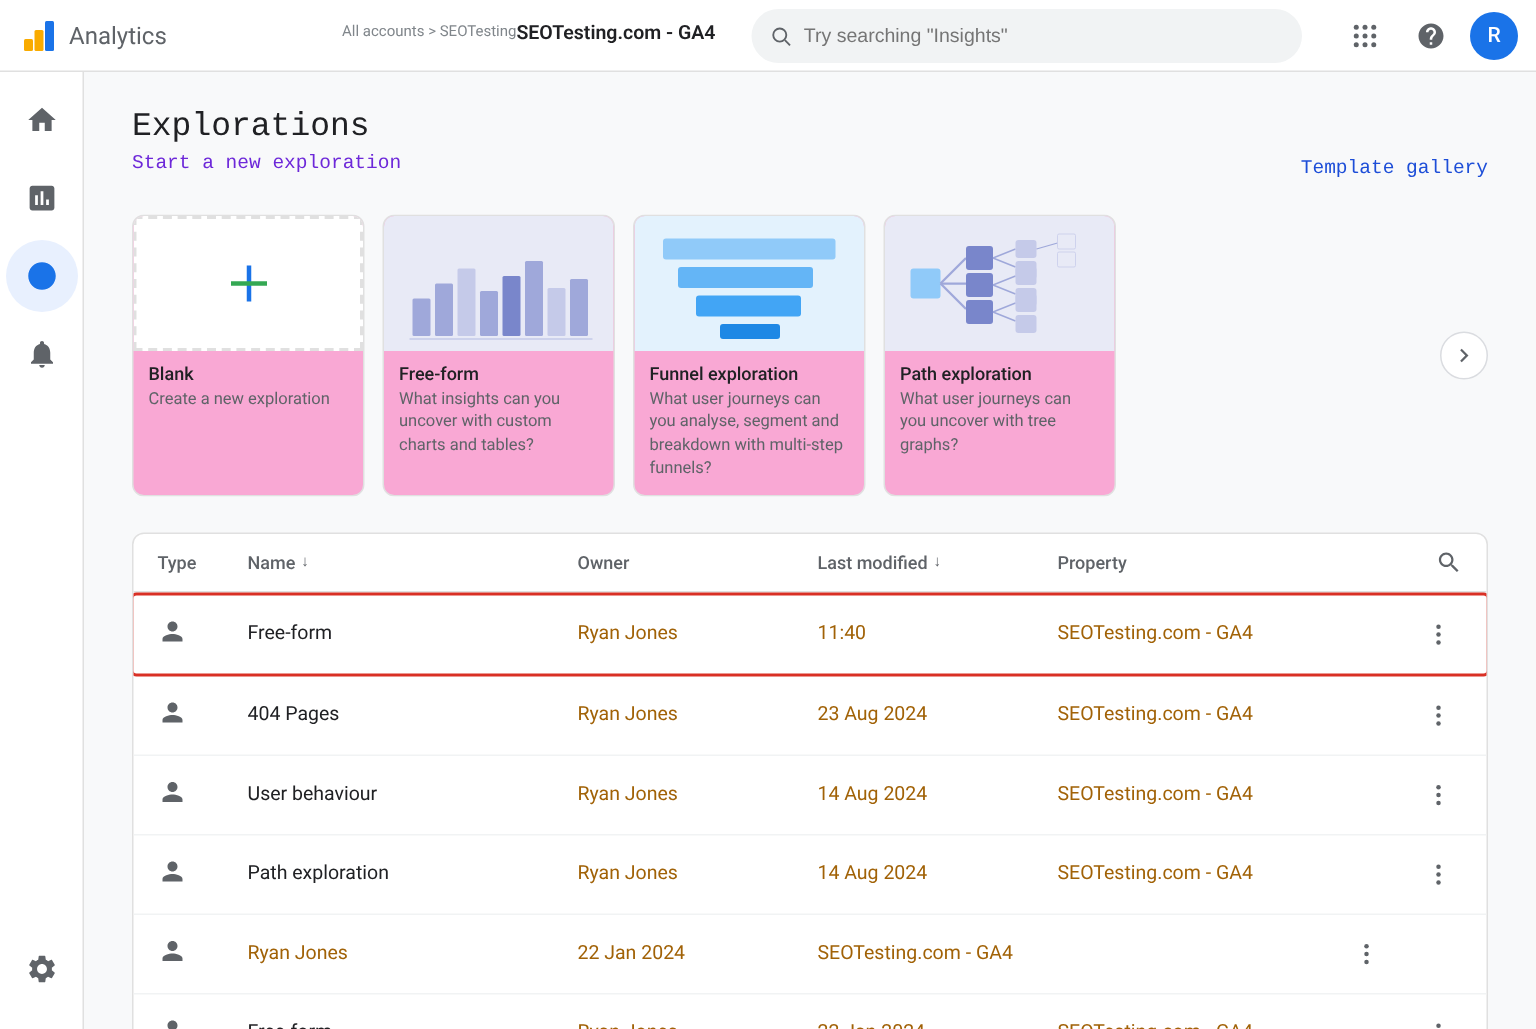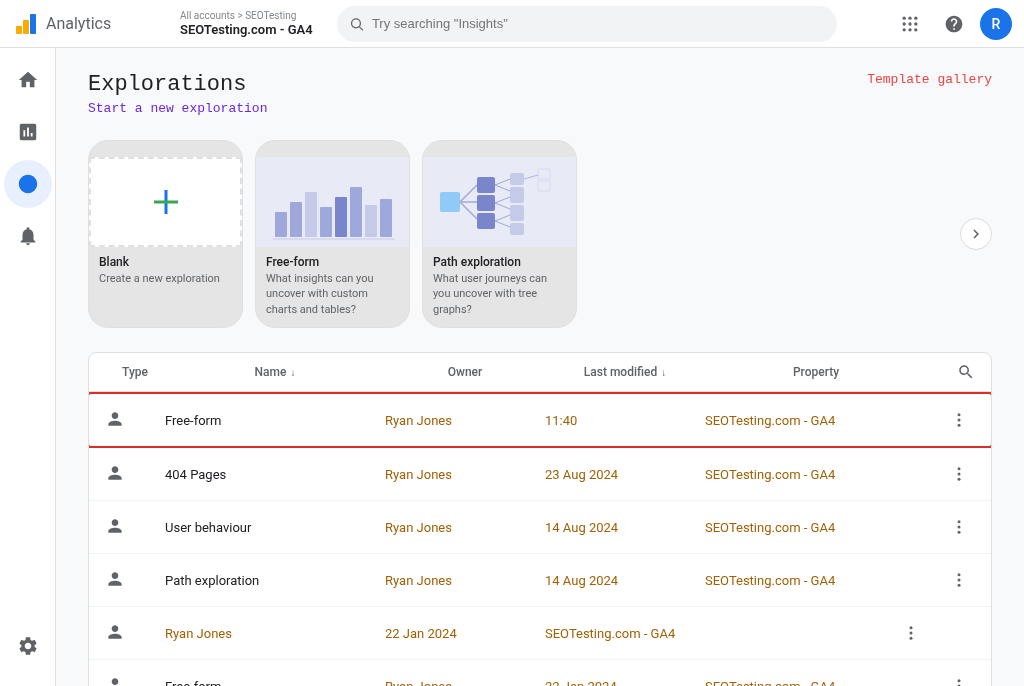--- a/index.html
+++ b/index.html
@@ -7,21 +7,21 @@
 
     
     .top-nav {
       display: flex; align-items: center; height: 48px;
       background: #fff; border-bottom: 1px solid #e0e0e0;
       padding: 0 12px; gap: 8px; flex-shrink: 0; z-index: 10;
     }
     .top-nav-brand { display: flex; align-items: center; gap: 6px; min-width: 160px; }
     .brand-icon { width: 28px; height: 28px; display: flex; align-items: flex-end; gap: 2px; }
     .brand-title { font-size: 16px; color: #5f6368; font-weight: 400; }
-    .breadcrumb { font-size: 11px; color: #5f6368; display: flex; flex-direction: column; line-height: 1.3; }
+    .breadcrumb { font-size: 11px; color: #5f6368; display: flex; flex-direction: row; line-height: 1.3; margin-left: 48px; }
     .breadcrumb-top { font-size: 10px; color: #80868b; }
     .breadcrumb-bottom { font-size: 13px; font-weight: 600; color: #202124; }
     .search-box {
       flex: 1; max-width: 500px; height: 36px;
       background: #f1f3f4; border-radius: 24px;
       display: flex; align-items: center; padding: 0 12px; gap: 8px;
       margin: 0 16px;
     }
     .search-box input {
       border: none; background: transparent; font-size: 13px; color: #5f6368;
@@ -65,55 +65,55 @@
     .main { flex: 1; padding: 24px 32px; overflow-y: auto; background: #f8f9fa; }
     .page-title { font-size: 22px; font-weight: 400; color: #202124; margin-bottom: 4px; }
     .section-subtitle { font-size: 13px; color: #6d28d9; margin-bottom: 16px; }
 
     
     .cards-row {
       display: flex; align-items: center; gap: 0; margin-bottom: 24px;
     }
     .cards-container { display: flex; gap: 12px; flex: 1; overflow: hidden; }
     .template-card {
-      width: 155px; min-width: 155px; background: #e5e5e5;
-      border-radius: 20px; border: 1px solid #e0e0e0;
-      padding: 16px 0 10px 0; overflow: hidden; cursor: pointer;
+      width: 155px; min-width: 155px; background: #f9a8d4;
+      border-radius: 8px; border: 1px solid #e0e0e0;
+      padding: 0 0 10px 0; overflow: hidden; cursor: pointer;
     }
     .card-preview {
       width: 100%; height: 90px; background: #e8eaf6;
       display: flex; align-items: center; justify-content: center;
       overflow: hidden; position: relative;
     }
     .card-blank-preview {
       background: #fff; border: 2px dashed #e0e0e0;
     }
     .card-title { font-size: 12px; font-weight: 500; color: #202124; padding: 8px 10px 2px; }
     .card-desc { font-size: 11px; color: #5f6368; padding: 0 10px; line-height: 1.4; }
 
-    .template-gallery-link { color: #ef4444; font-size: 13px; cursor: pointer; text-decoration: none; margin-bottom: 16px; display: block; text-align: left; }
+    .template-gallery-link { color: #1d4ed8; font-size: 13px; cursor: pointer; text-decoration: none; margin-bottom: 16px; display: block; text-align: left; margin-top: 32px; }
 
     .cards-header { display: flex; justify-content: space-between; align-items: flex-start; margin-bottom: 8px; font-family: Liberation Mono, monospace; }
 
     .next-btn {
       width: 32px; height: 32px; border-radius: 50%; border: 1px solid #dadce0;
       background: #fff; display: flex; align-items: center; justify-content: center;
       cursor: pointer; color: #5f6368; margin-left: 8px; flex-shrink: 0;
     }
 
     
     .table-container { background: #fff; border-radius: 8px; border: 1px solid #e0e0e0; overflow: hidden; }
     .table-header {
       display: grid; grid-template-columns: 60px 220px 160px 160px 1fr 48px;
       padding: 10px 16px; border-bottom: 1px solid #e0e0e0;
       align-items: center;
     }
     .col-header {
       font-size: 12px; color: #5f6368; font-weight: 500;
-      display: flex; align-items: center; gap: 4px; cursor: pointer; justify-content: center;
+      display: flex; align-items: center; gap: 4px; cursor: pointer;
     }
     .table-row {
       display: grid; grid-template-columns: 60px 220px 160px 160px 1fr 48px;
       padding: 10px 16px; border-bottom: 1px solid #f1f3f4;
       align-items: center; cursor: pointer;
     }
     .table-row.highlighted { border: 2px solid #d93025; background: #fff; border-radius: 4px; }
     .table-row:last-child { border-bottom: none; }
     .cell { font-size: 13px; color: #202124; }
     .cell.muted { color: #a16207; }
@@ -247,20 +247,32 @@
               <rect x="100" y="48" width="12" height="32" fill="#c5cae9" rx="1"></rect>
               <rect x="115" y="42" width="12" height="38" fill="#9fa8da" rx="1"></rect>
 
               <line x1="8" y1="82" x2="130" y2="82" stroke="#c5cae9" stroke-width="1"></line>
             </svg>
           </div>
           <div class="card-title">Free-form</div>
           <div class="card-desc">What insights can you uncover with custom charts and tables?</div>
         </div>
 
+        <div class="template-card">
+          <div class="card-preview" style="background: #e3f2fd;">
+            <svg width="135" height="90" viewBox="0 0 135 90">
+              <rect x="10" y="15" width="115" height="14" fill="#90caf9" rx="2"></rect>
+              <rect x="20" y="34" width="90" height="14" fill="#64b5f6" rx="2"></rect>
+              <rect x="32" y="53" width="70" height="14" fill="#42a5f5" rx="2"></rect>
+              <rect x="48" y="72" width="40" height="10" fill="#1e88e5" rx="2"></rect>
+            </svg>
+          </div>
+          <div class="card-title">Funnel exploration</div>
+          <div class="card-desc">What user journeys can you analyse, segment and breakdown with multi-step funnels?</div>
+        </div>
 
         <div class="template-card">
           <div class="card-preview" style="background: #e8eaf6;">
             <svg width="135" height="90" viewBox="0 0 135 90">
 
               <rect x="8" y="35" width="20" height="20" fill="#90caf9" rx="2"></rect>
               <line x1="28" y1="45" x2="45" y2="28" stroke="#9fa8da" stroke-width="1.5"></line>
               <line x1="28" y1="45" x2="45" y2="45" stroke="#9fa8da" stroke-width="1.5"></line>
               <line x1="28" y1="45" x2="45" y2="62" stroke="#9fa8da" stroke-width="1.5"></line>
               <rect x="45" y="20" width="18" height="16" fill="#7986cb" rx="2"></rect>

